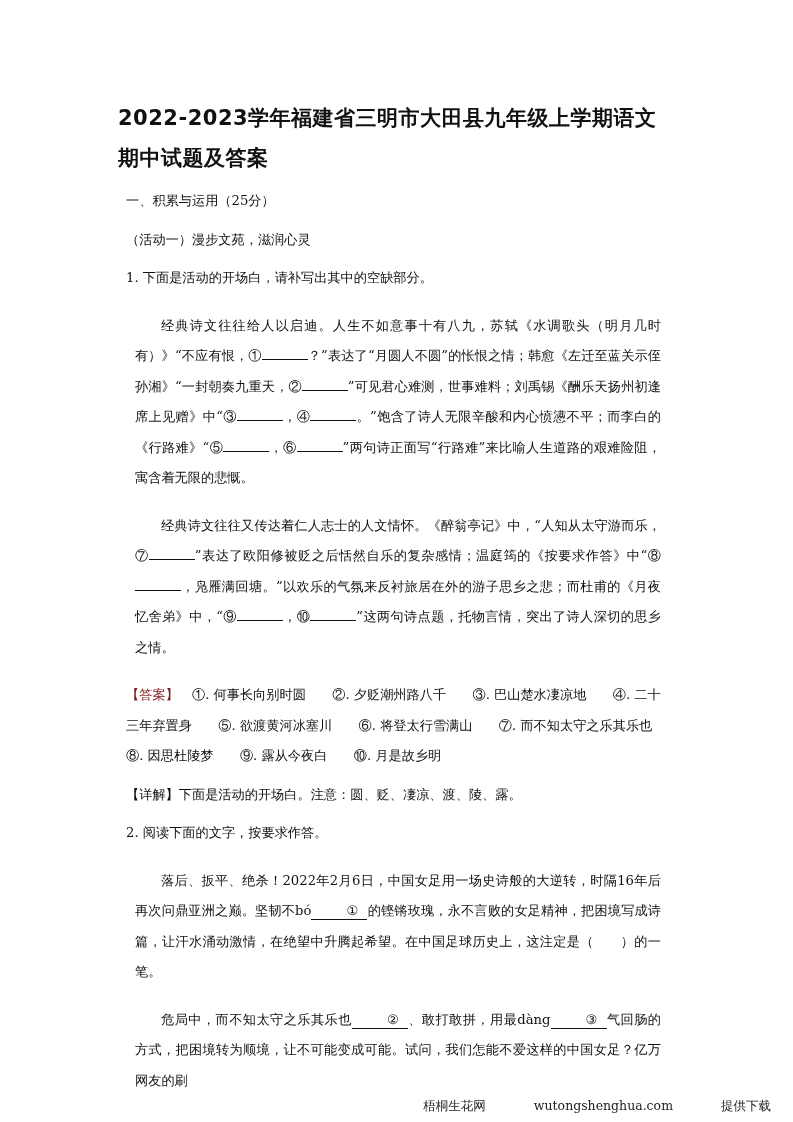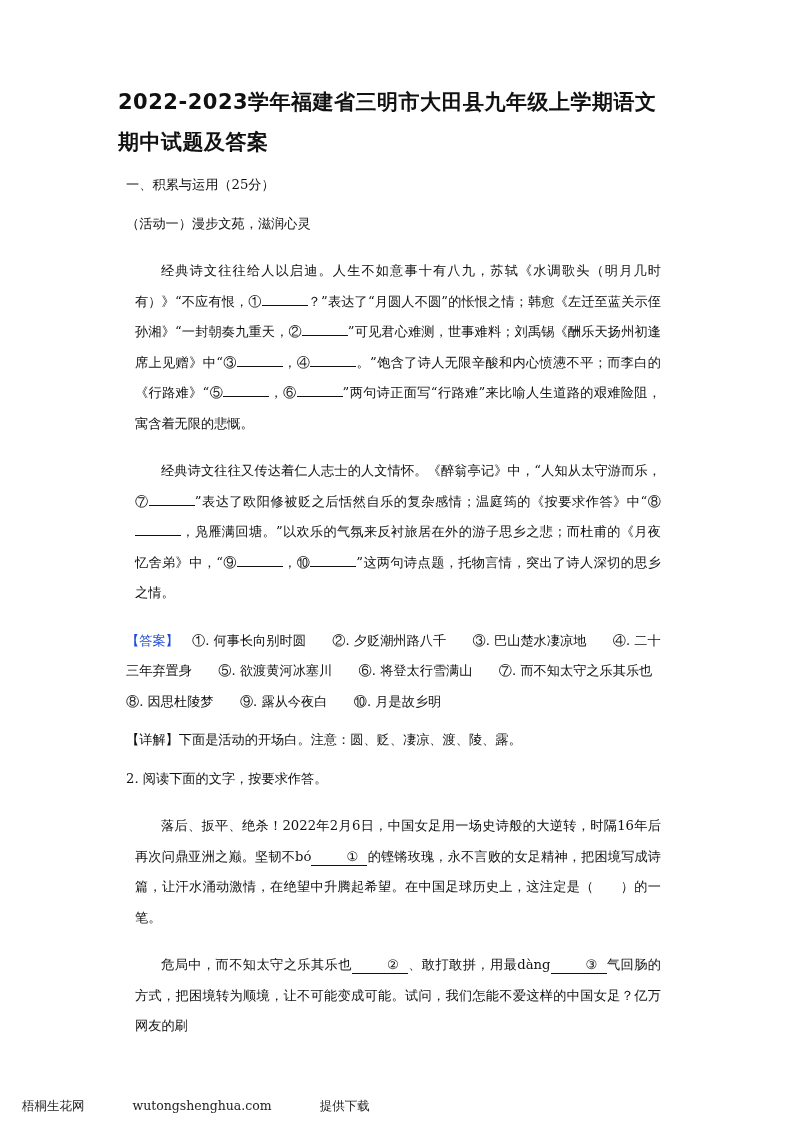--- a/index.html
+++ b/index.html
@@ -1,45 +1,46 @@
 <!DOCTYPE html>
 <html><head>
 <meta charset="utf-8">
 <style>
   html, body { margin: 0; padding: 0; background: #ffffff; }
   body {
     width: 793px; height: 1122px; position: relative; overflow: hidden;
     font-family: "DejaVu Serif", "Liberation Serif", serif;
     color: #111111;
   }
-  .page { position: absolute; left: 118px; top: 82px; width: 560px; }
+  .page { position: absolute; left: 118px; top: 98px; width: 560px; }
   .title {
     font-family: "DejaVu Sans", "Liberation Sans", sans-serif;
     font-weight: bold; font-size: 21px; line-height: 40px; margin: 0 0 6px 0;
     letter-spacing: 0.5px;
   }
   .line { font-size: 13.2px; line-height: 30.5px; margin: 8px; white-space: normal; }
   .para { font-size: 13.2px; line-height: 30.5px; margin: 17px; text-indent: 26px; text-align: justify; }
-  .tag { color: #1d4ed8; }
+  .tag { color: #7f1d1d; }
   .blank { display: inline-block; width: 46px; border-bottom: 1px solid #111; height: 12px; vertical-align: baseline; }
   .ublank { display: inline-block; min-width: 48px; border-bottom: 1px solid #111; text-align: center; padding: 0 4px; line-height: 16px; }
   .footer {
-    position: absolute; left: 0; width: 793px; top: 1098px; text-align: left;
+    position: absolute; left: 0; width: 793px; top: 1098px; text-align: right;
     font-size: 12.5px; color: #222;
   }
   .footer span { margin: 0 22px; }
 </style>
 </head>
 <body>
 
 <div class="page">
   <h1 class="title">2022-2023学年福建省三明市大田县九年级上学期语文期中试题及答案</h1>
 
   <p class="line">一、积累与运用（25分）</p>
   <p class="line">（活动一）漫步文苑，滋润心灵</p>
+  <p class="line">1. 下面是活动的开场白，请补写出其中的空缺部分。</p>
 
   <p class="para">
     <span>经典诗文往往给人以启迪。人生不如意事十有八九，苏轼《水调歌头（明月几时有）》“不应有恨，①</span><span class="blank"></span><span>？”表达了“月圆人不圆”的怅恨之情；韩愈《左迁至蓝关示侄孙湘》“一封朝奏九重天，②</span><span class="blank"></span><span>”可见君心难测，世事难料；刘禹锡《酬乐天扬州初逢席上见赠》中“③</span><span class="blank"></span><span>，④</span><span class="blank"></span><span>。”饱含了诗人无限辛酸和内心愤懑不平；而李白的《行路难》“⑤</span><span class="blank"></span><span>，⑥</span><span class="blank"></span><span>”两句诗正面写“行路难”来比喻人生道路的艰难险阻，寓含着无限的悲慨。</span>
   </p>
 
   <p class="para">
     <span>经典诗文往往又传达着仁人志士的人文情怀。《醉翁亭记》中，“人知从太守游而乐，⑦</span><span class="blank"></span><span>”表达了欧阳修被贬之后恬然自乐的复杂感情；温庭筠的《按要求作答》中“⑧</span><span class="blank"></span><span>，凫雁满回塘。”以欢乐的气氛来反衬旅居在外的游子思乡之悲；而杜甫的《月夜忆舍弟》中，“⑨</span><span class="blank"></span><span>，⑩</span><span class="blank"></span><span>”这两句诗点题，托物言情，突出了诗人深切的思乡之情。</span>
   </p>
 
   <p class="line">

